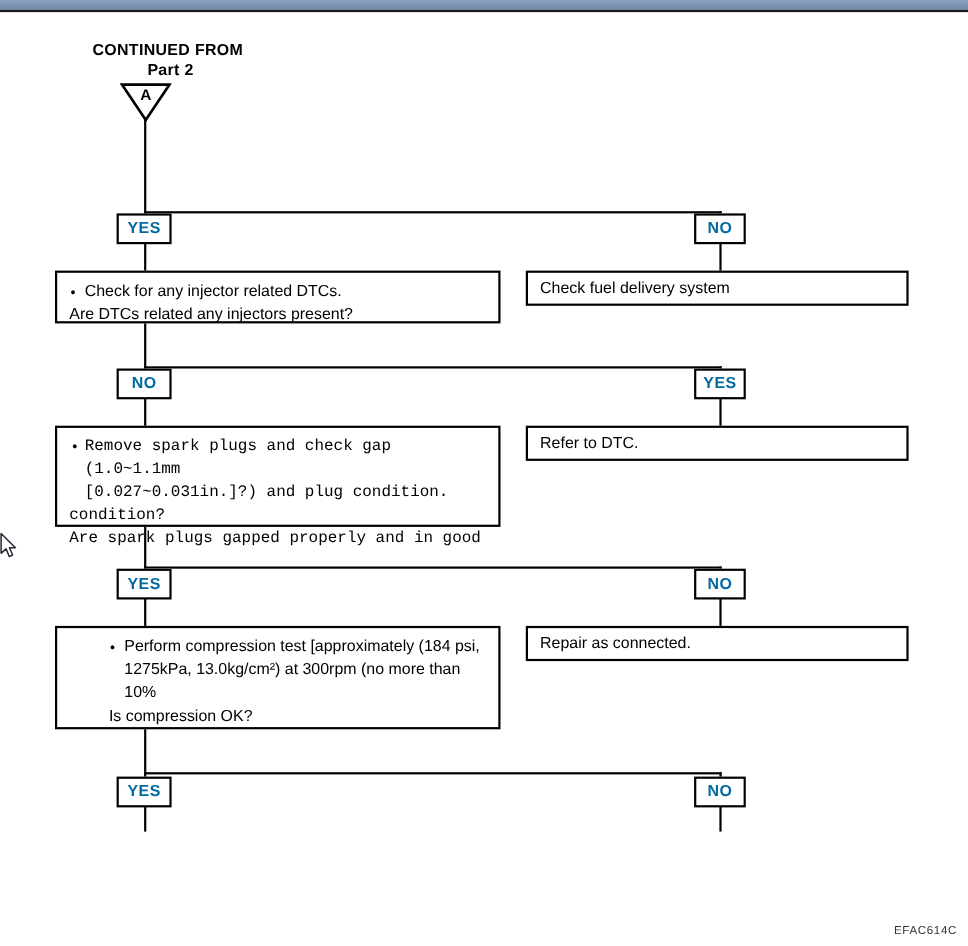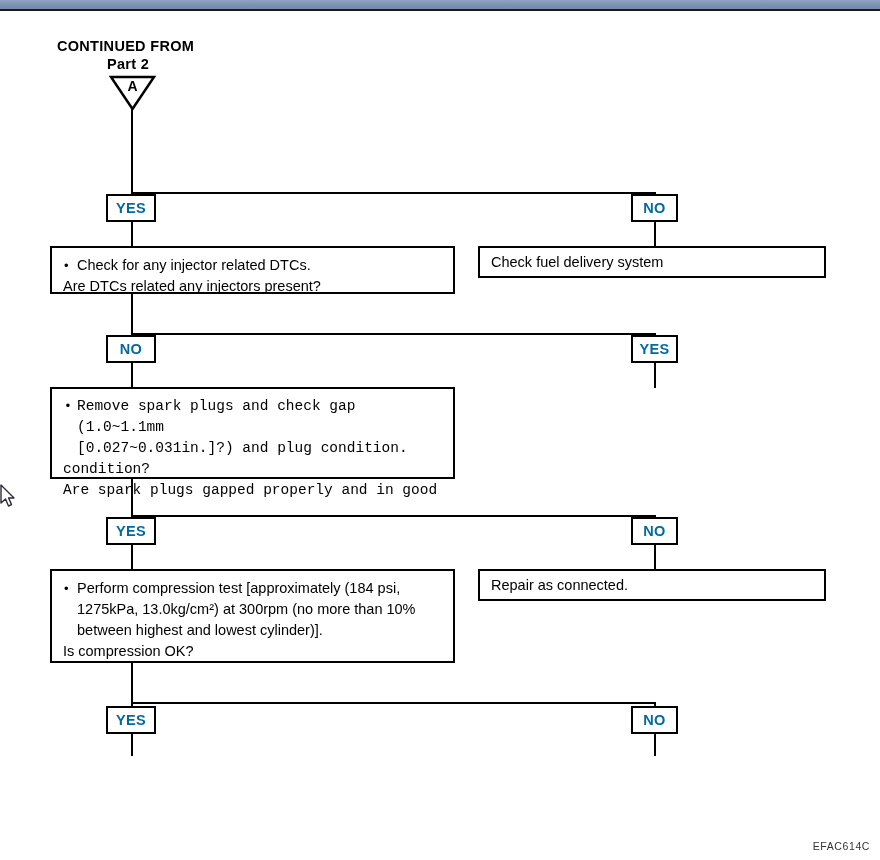--- a/index.html
+++ b/index.html
@@ -48,20 +48,21 @@
   .abs { position: absolute; }
 
   
   .hdr {
     color: #000;
     font-weight: bold;
     font-size: 14.5px;
     letter-spacing: 0.3px;
     white-space: nowrap;
     line-height: 18px;
+    margin-left: 27px;
   }
 
   
   .tri-wrap { position: absolute; }
   .tri-letter {
     position: absolute;
     left: 0; top: 3px;
     width: 100%;
     text-align: center;
     font-weight: bold;
@@ -198,37 +199,41 @@
 
   <div class="box" style="left:50px; top:374px; width:405px; height:92px;font-family:Liberation Mono, monospace;">
     <div class="inner">
       <div class="bullet-line">Remove spark plugs and check gap (1.0~1.1mm</div>
       <div class="cont">[0.027~0.031in.]?) and plug condition.</div>
       <div class="plain">condition?</div>
       <div class="plain">Are spark plugs gapped properly and in good</div>
     </div>
   </div>
 
+  <div class="box" style="left:478px; top:374px; width:348px; height:32px;">
+    <div class="inner" style="padding-top:4px;">
+      <div class="plain">Refer to DTC.</div>
+    </div>
+  </div>
 
   <div class="vline" style="left:131px; top:466px; height:38px;"></div>
   <div class="hline" style="left:131px; top:502px; width:525px;"></div>
   <div class="vline" style="left:654px; top:502px; height:14px;"></div>
   <div class="vline" style="left:131px; top:502px; height:14px;"></div>
 
   <div class="yn" style="left:106px; top:504px; width:50px;">YES</div>
   <div class="yn" style="left:631px; top:504px; width:47px;">NO</div>
 
   <div class="vline" style="left:131px; top:531px; height:26px;"></div>
   <div class="vline" style="left:654px; top:531px; height:26px;"></div>
 
-  <div class="box" style="left:50px; top:556px; width:405px; height:94px;">
+  <div class="box" style="left:50px; top:556px; width:405px; height:94px;padding-left:36px;">
     <div class="inner">
       <div class="bullet-line">Perform compression test [approximately (184 psi,</div>
       <div class="cont">1275kPa, 13.0kg/cm²) at 300rpm (no more than 10%</div>
-      <div class="cont">between highest and lowest cylinder)].</div>
       <div class="plain">Is compression OK?</div>
     </div>
   </div>
 
   <div class="box" style="left:478px; top:556px; width:348px; height:32px;">
     <div class="inner" style="padding-top:4px;">
       <div class="plain">Repair as connected.</div>
     </div>
   </div>
 

